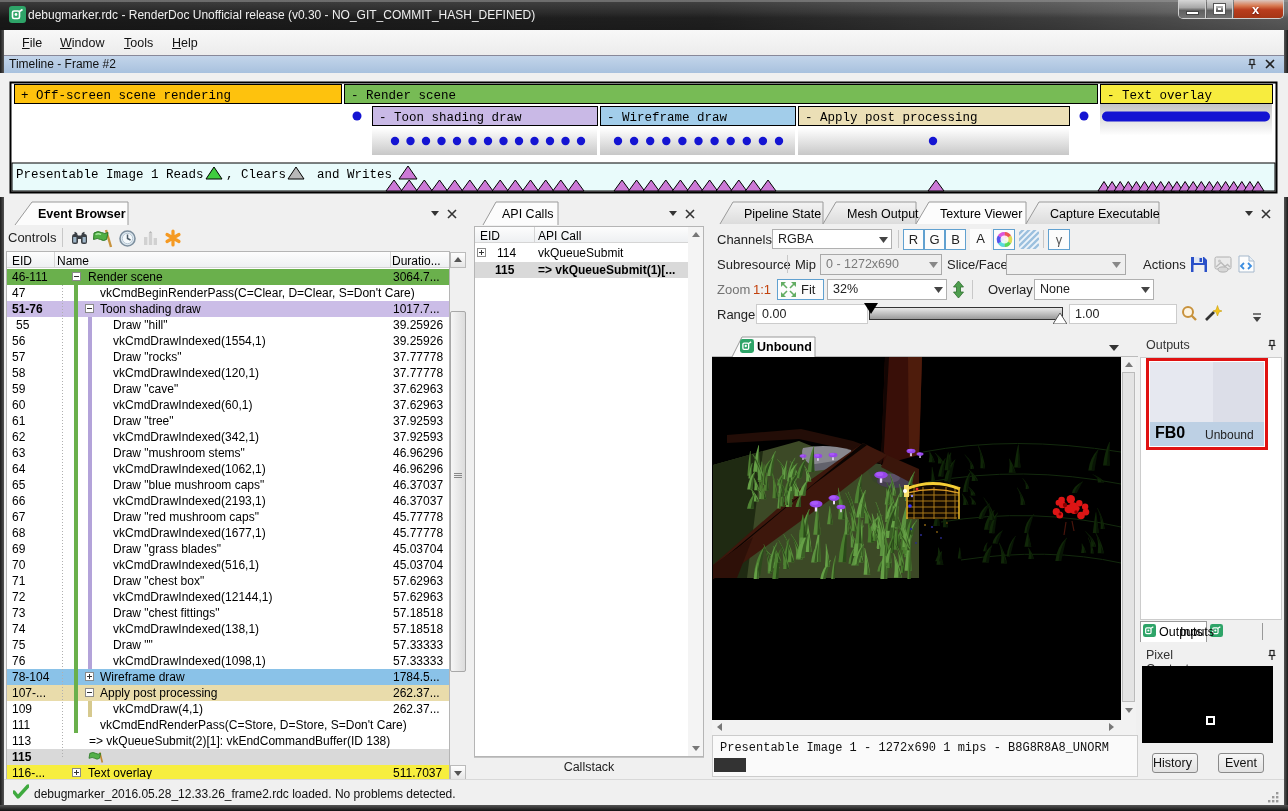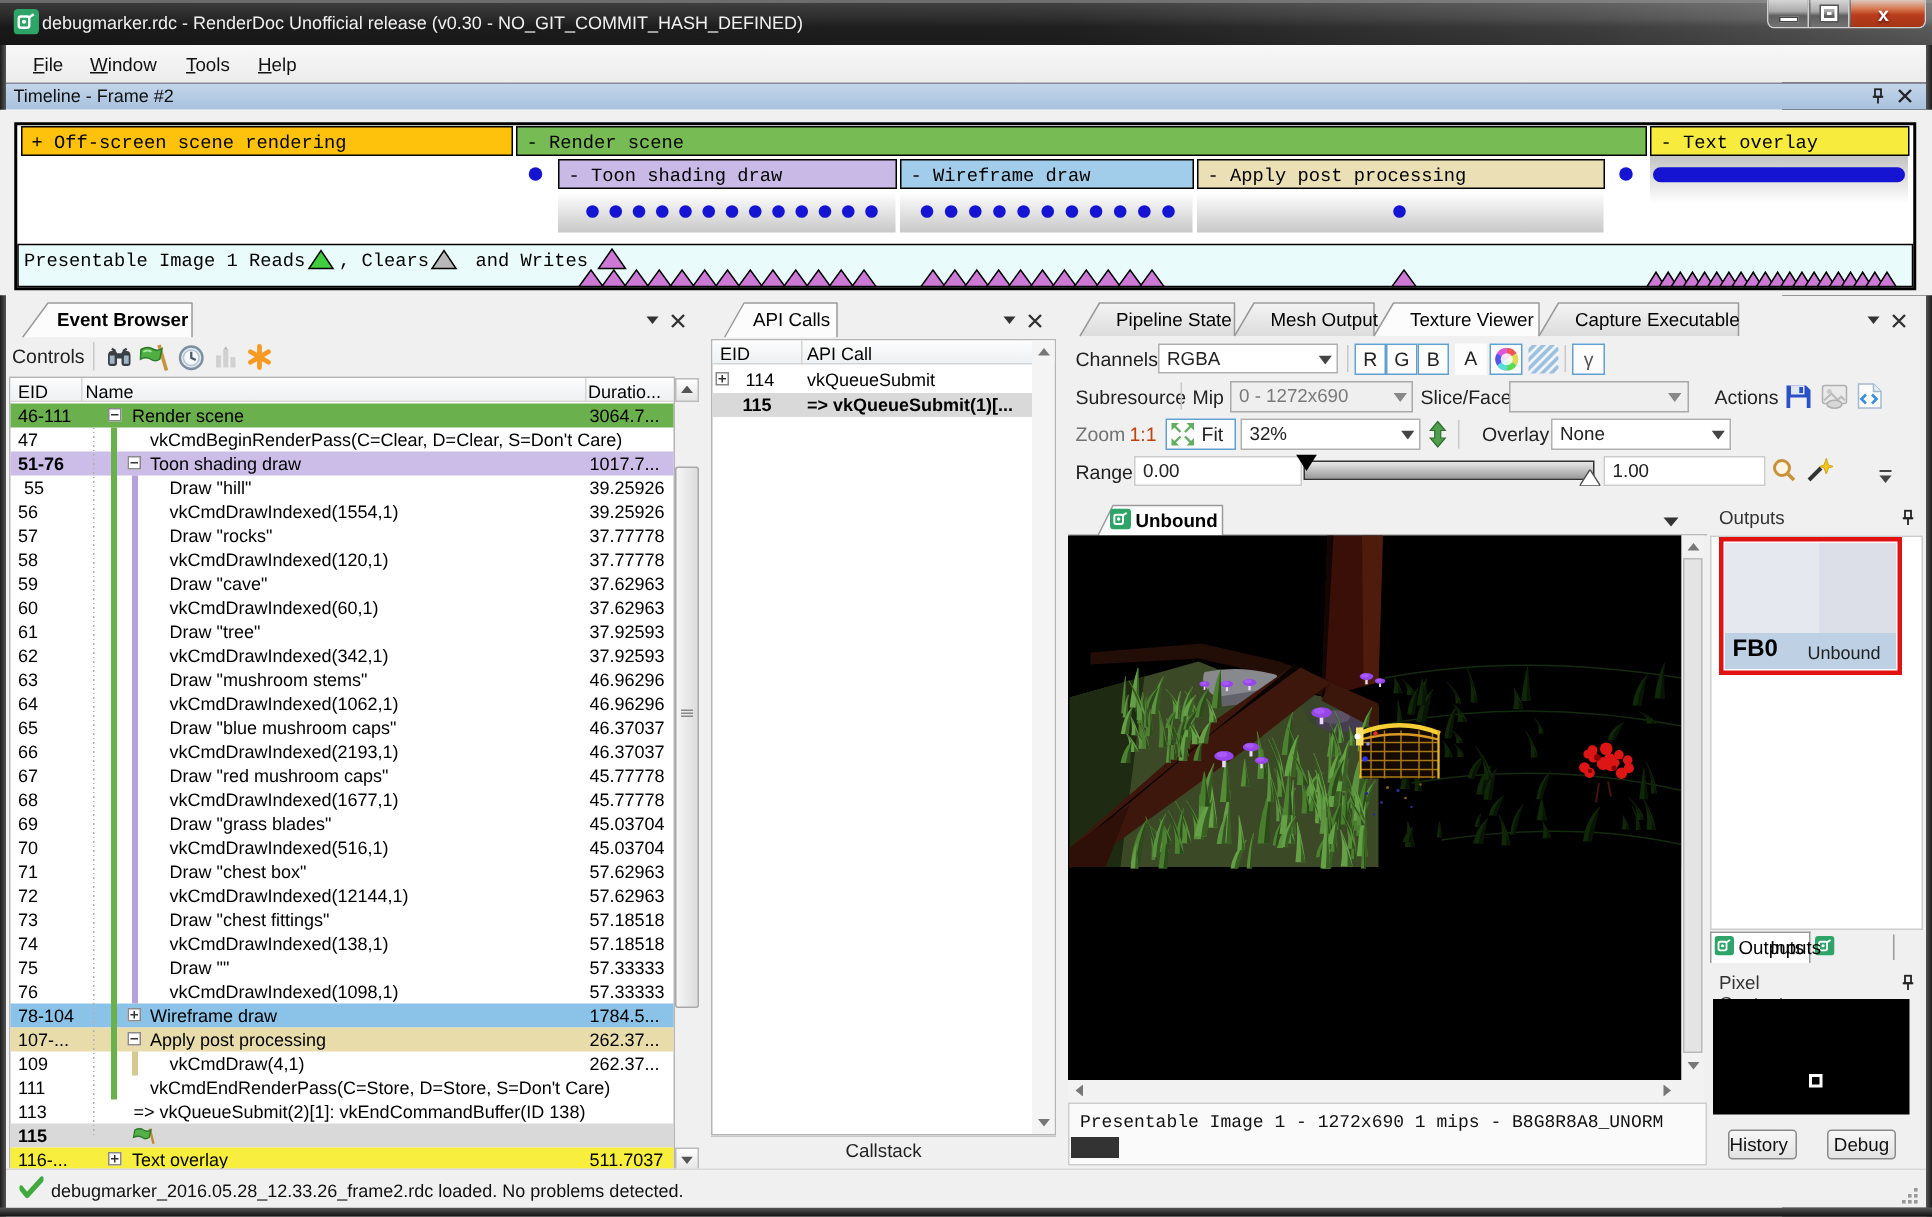--- a/index.html
+++ b/index.html
@@ -1070,21 +1070,21 @@
 <div class="ab" style="left:1146px;top:648px;font-size:12.5px;color:#333">Pixel Context</div>
 <svg class="ab" style="left:1266px;top:649px" width="12" height="12" viewBox="0 0 12 12">
       <g stroke="#222" stroke-width="1.2" fill="none">
         <rect x="4" y="1.5" width="4" height="5"></rect>
         <path d="M2.5 6.5 H9.5 M6 6.5 V11"></path>
       </g>
     </svg>
 <div class="ab" style="left:1142px;top:666px;width:131px;height:77px;background:#000"></div>
 <div class="ab" style="left:1206px;top:716px;width:9px;height:9px;border:2px solid #fff"></div>
 <div class="ab" style="left:1152px;top:753px;width:46px;height:20px;background:linear-gradient(#f7f7f7,#e2e2e2);border:1px solid #8a8a8a;border-radius:3px;text-align:left;font-size:12.5px;color:#111;line-height:18px">History</div>
-<div class="ab" style="left:1218px;top:753px;width:46px;height:20px;background:linear-gradient(#f7f7f7,#e2e2e2);border:1px solid #8a8a8a;border-radius:3px;text-align:center;font-size:12.5px;color:#111;line-height:18px">Debug</div>
+<div class="ab" style="left:1218px;top:753px;width:46px;height:20px;background:linear-gradient(#f7f7f7,#e2e2e2);border:1px solid #8a8a8a;border-radius:3px;text-align:center;font-size:12.5px;color:#111;line-height:18px">Event</div>
 <div class="ab" style="left:4px;top:779px;width:1280px;height:26px;background:#f0f0f0;border-top:1px solid #d8d8d8"></div>
 <svg class="ab" style="left:13px;top:784px" width="16" height="15" viewBox="0 0 16 15">
 <path d="M1 8 L5 13 L15 2" stroke="#3faa3f" stroke-width="3.4" fill="none" stroke-linecap="round" stroke-linejoin="round"></path>
     </svg>
 <div class="ab" style="left:34px;top:787px;font-size:12px;color:#111">debugmarker_2016.05.28_12.33.26_frame2.rdc loaded. No problems detected.</div>
 <svg class="ab" style="left:1268px;top:792px" width="12" height="12" viewBox="0 0 12 12">
       <g fill="#999">
         <rect x="8" y="0" width="2.4" height="2.4"></rect>
         <rect x="8" y="4" width="2.4" height="2.4"></rect>
         <rect x="8" y="8" width="2.4" height="2.4"></rect>

